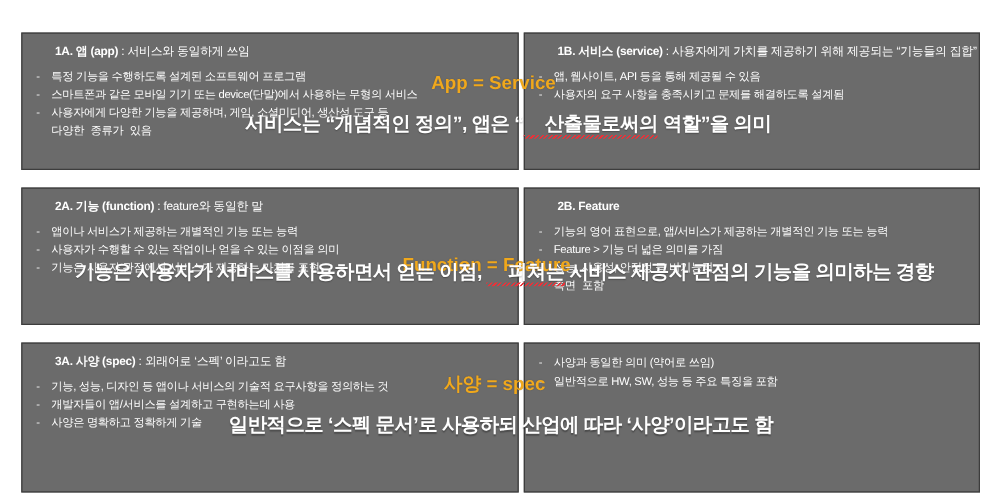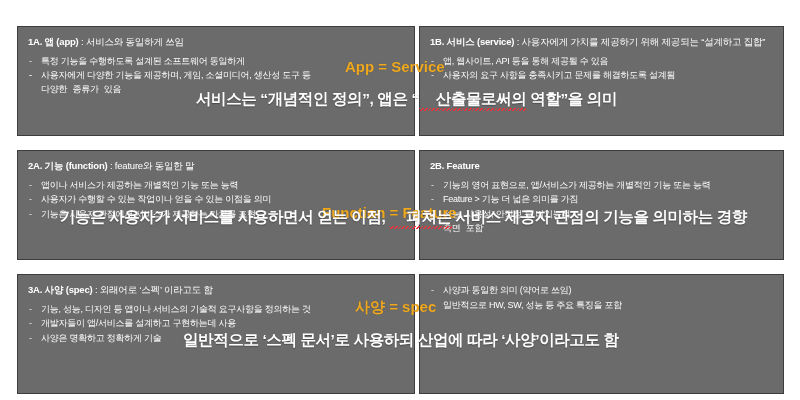--- a/index.html
+++ b/index.html
@@ -54,21 +54,21 @@
     overflow: hidden;
   }
   .cell.left  { width: 398px; }
   .cell.right { width: 365px; }
 
   .cell-title {
     color: #ffffff;
     font-size: 9.5px;
     font-weight: bold;
     line-height: 1.45;
-    margin: 0 0 5px 0;
+    margin: 0 0 5px 16px;
     white-space: nowrap;
     letter-spacing: -0.2px;
   }
   .cell-title .thin {
     font-weight: normal;
   }
 
   ul.bullets {
     list-style: none;
     margin: 0;
@@ -145,28 +145,28 @@
 <body>
 
 <div id="slide">
 
   <div class="grid">
 
     <div class="row r1">
       <div class="cell left">
         <div class="cell-title"><span>1A. 앱 (app)</span><span class="thin"> : 서비스와 동일하게 쓰임</span></div>
         <ul class="bullets">
-          <li><span class="dash">-</span><span>특정 기능을 수행하도록 설계된 소프트웨어 동일하게</span></li>
-          <li><span class="dash">-</span></li>
+          <li><span class="dash">-</span><span>특정 기능을 수행하도록 설계된 소프트웨어 프로그램</span></li>
+          <li><span class="dash">-</span><span>스마트폰과 같은 모바일 기기 또는 device(단말)에서 사용하는 무형의 서비스</span></li>
           <li><span class="dash">-</span><span>사용자에게 다양한 기능을 제공하며, 게임, 소셜미디어, 생산성 도구 등</span></li>
           <li class="cont"><span class="dash"></span><span>다양한 종류가 있음</span></li>
         </ul>
       </div>
       <div class="cell right">
-        <div class="cell-title"><span>1B. 서비스 (service)</span><span class="thin"> : 사용자에게 가치를 제공하기 위해 제공되는 “설계하고 집합”</span></div>
+        <div class="cell-title"><span>1B. 서비스 (service)</span><span class="thin"> : 사용자에게 가치를 제공하기 위해 제공되는 “기능들의 집합”</span></div>
         <ul class="bullets">
           <li><span class="dash">-</span><span>앱, 웹사이트, API 등을 통해 제공될 수 있음</span></li>
           <li><span class="dash">-</span><span>사용자의 요구 사항을 충족시키고 문제를 해결하도록 설계됨</span></li>
         </ul>
       </div>
     </div>
 
     <div class="row r2">
       <div class="cell left">
         <div class="cell-title"><span>2A. 기능 (function)</span><span class="thin"> : feature와 동일한 말</span></div>

